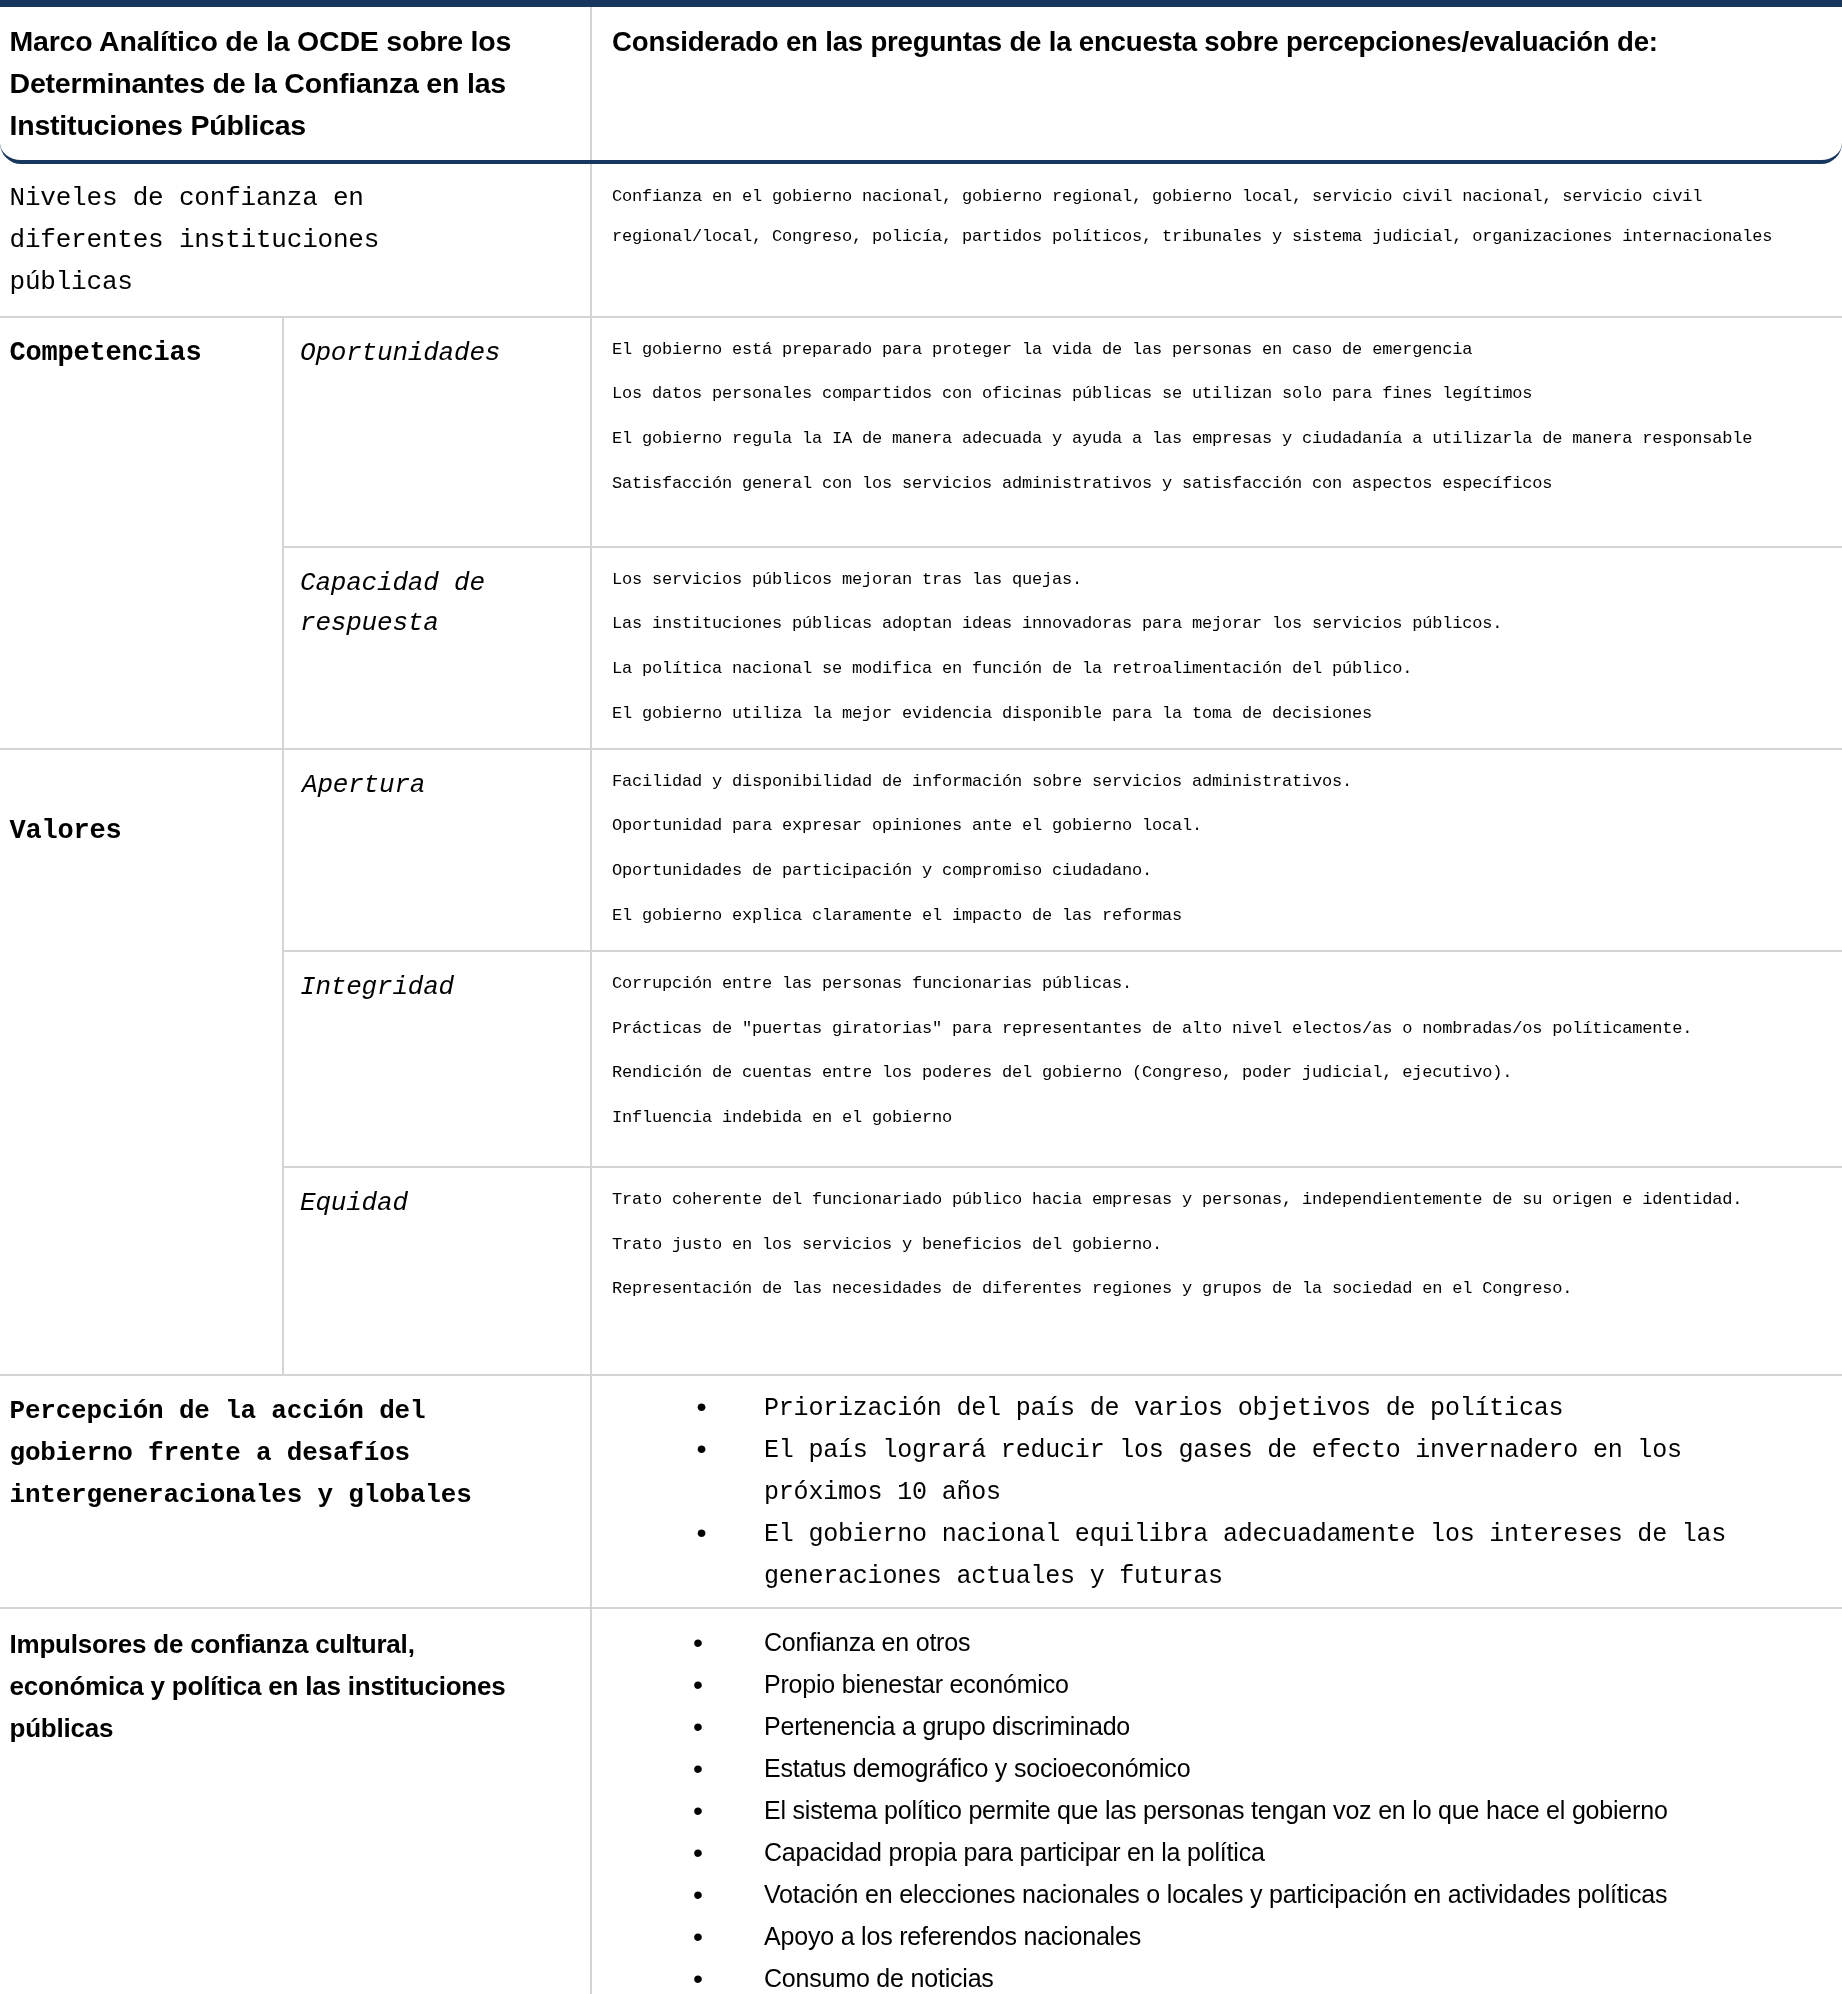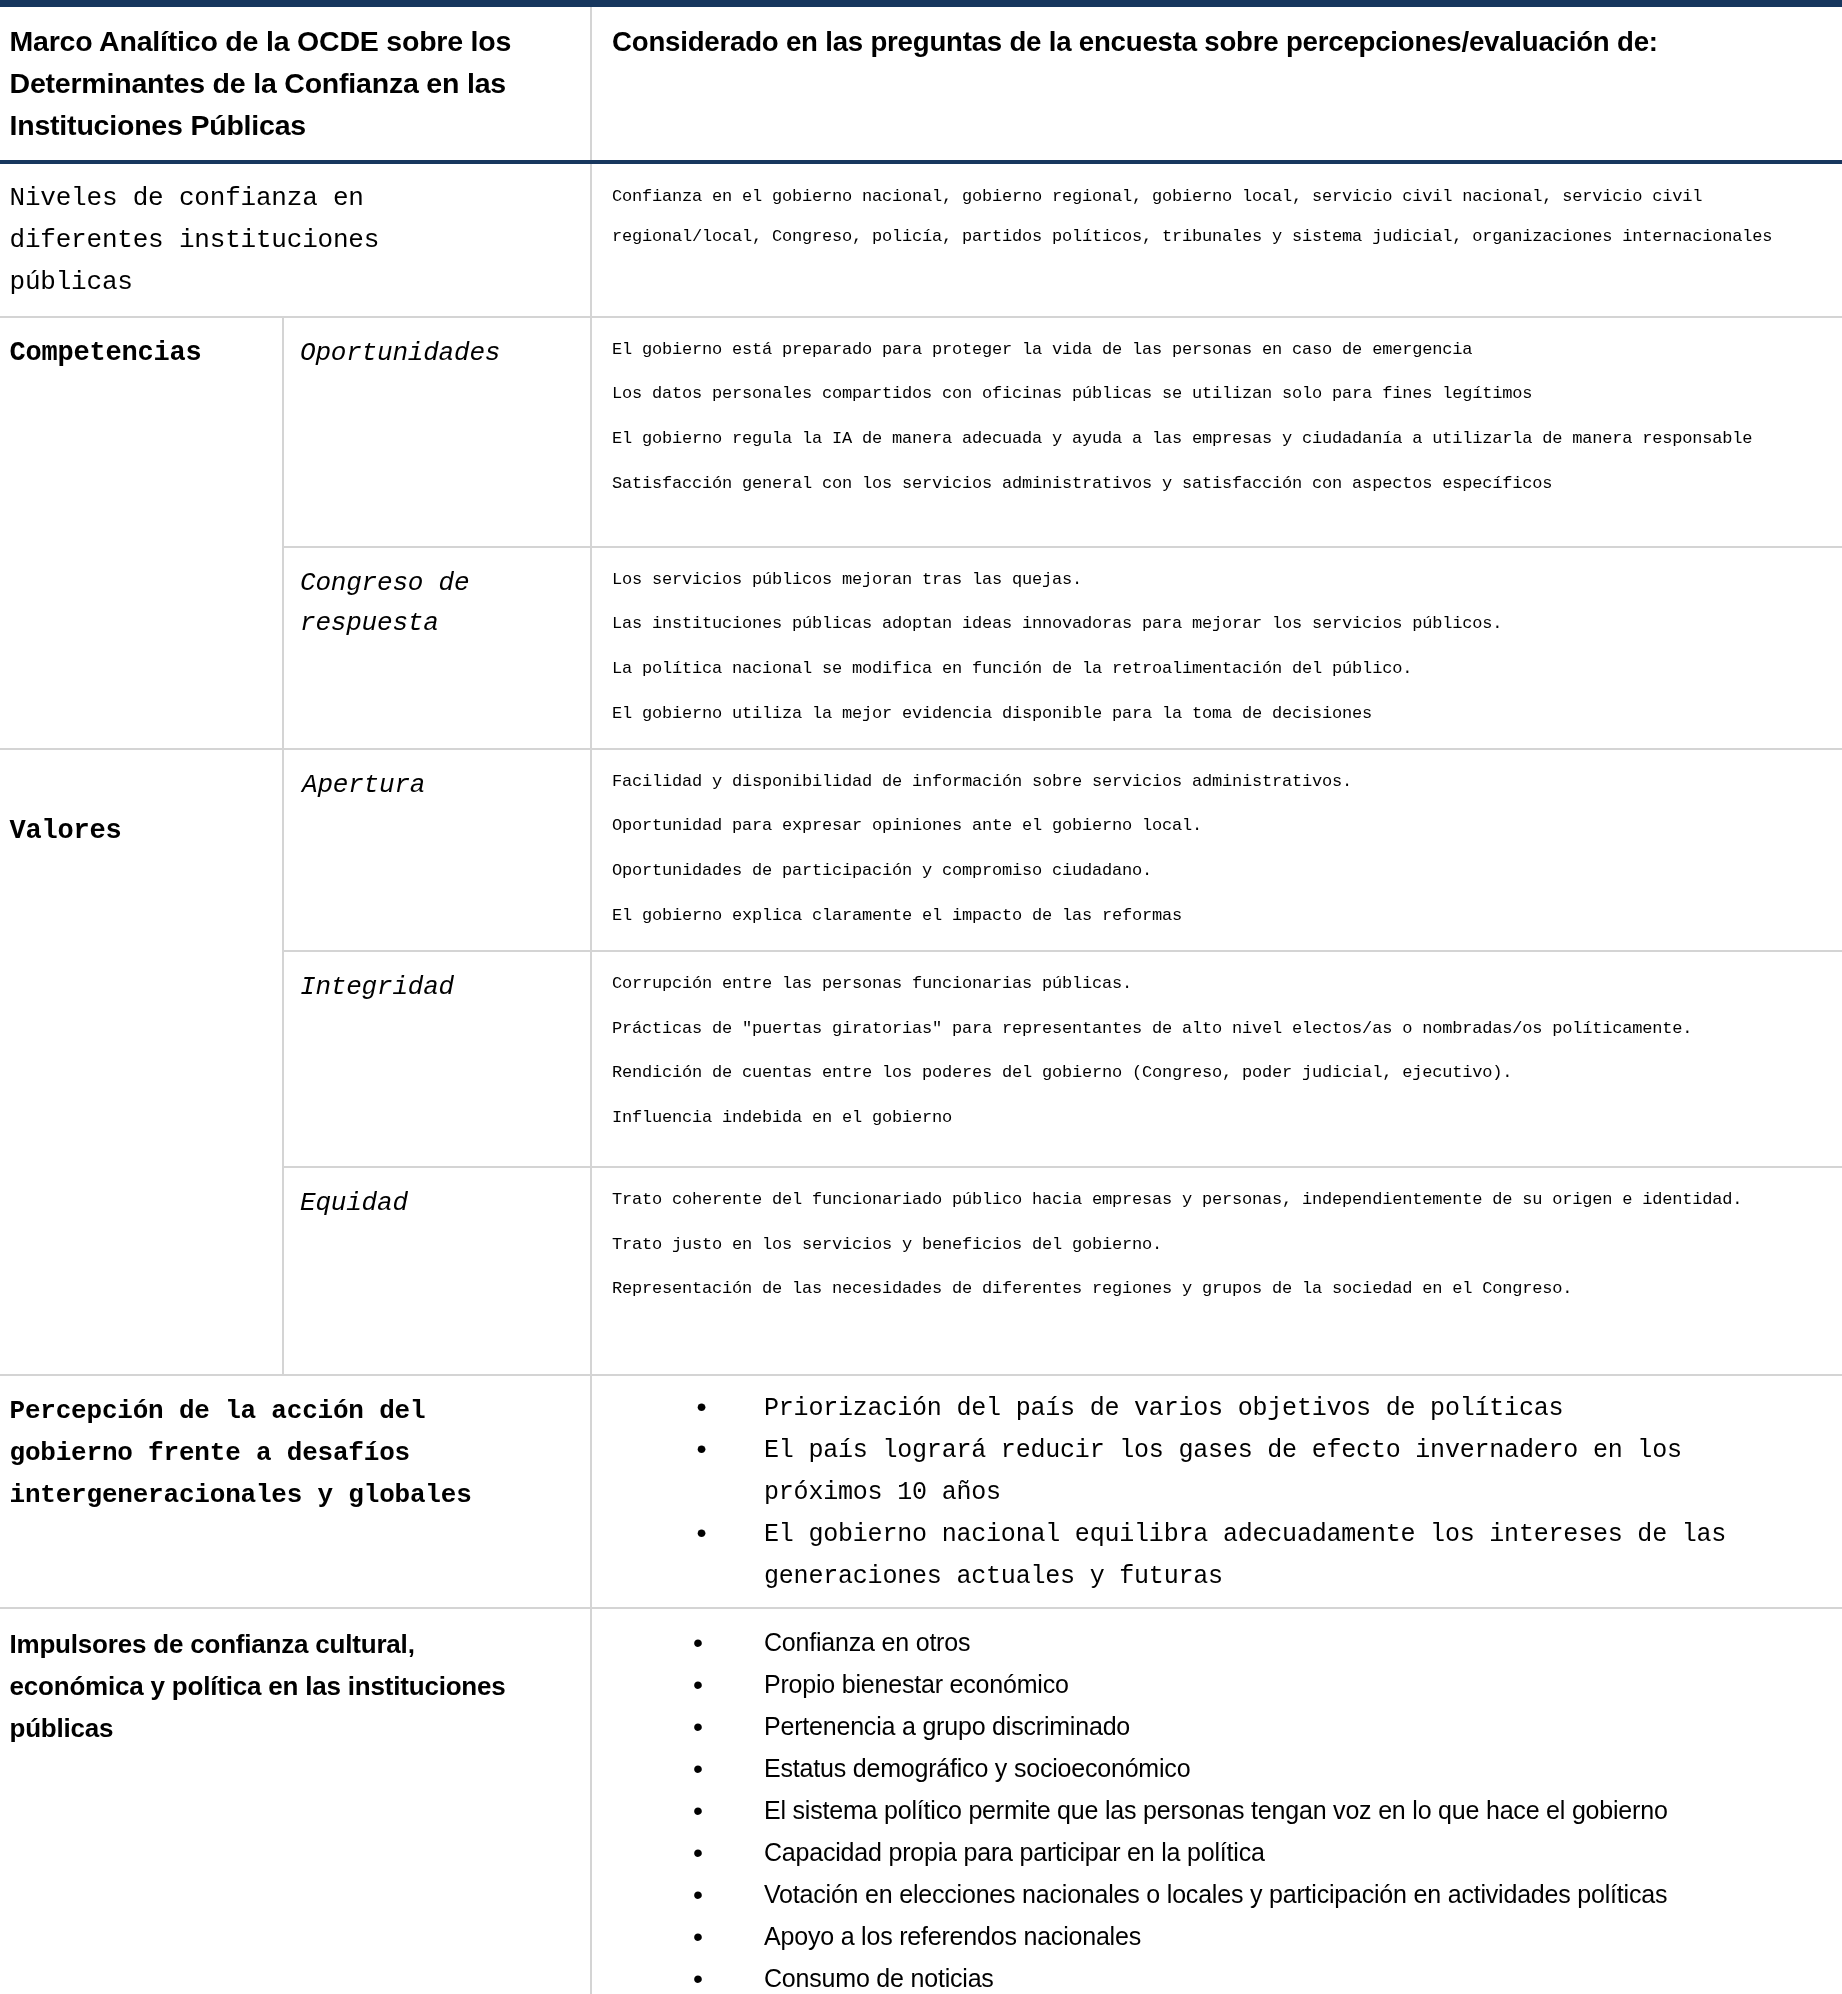--- a/index.html
+++ b/index.html
@@ -13,21 +13,21 @@
   }
   .table {
     width: 1842px;
     border-top: 7.6px solid #17375e;
     border-bottom: 8.6px solid #17375e;
     background: #ffffff;
   }
   
   .row2 { display: grid; grid-template-columns: 590px 1fr; }
   .group { display: grid; grid-template-columns: 282px 308px 1fr; }
-  .navy-b { border-bottom: 4.8px solid #17375e; }
+  .navy-b { border-bottom: 4.8px solid #17375e; border-radius: 21px; }
   .gray-b { border-bottom: 2.9px solid #d4d4d4; font-family: Liberation Mono, monospace; }
   .vline  { border-left: 2.9px solid #d4d4d4; }
   .rt     { border-top: 2.9px solid #d4d4d4; }
 
   
   .hdr-left {
     padding: 13.3px 28.5px 13.3px 9.5px;
     font-size: 28.5px; font-weight: bold; line-height: 42px;
     min-height: 131px;
   }
@@ -114,21 +114,21 @@
     <div class="cat-cell" style="grid-row:1 / span 2;">Competencias</div>
 
     <div class="sub-cell vline" style="grid-row:1;">Oportunidades</div>
     <div class="items-cell vline mh240" style="grid-row:1;">
       <p class="item">El gobierno está preparado para proteger la vida de las personas en caso de emergencia</p>
       <p class="item">Los datos personales compartidos con oficinas públicas se utilizan solo para fines legítimos</p>
       <p class="item">El gobierno regula la IA de manera adecuada y ayuda a las empresas y ciudadanía a utilizarla de manera responsable</p>
       <p class="item">Satisfacción general con los servicios administrativos y satisfacción con aspectos específicos</p>
     </div>
 
-    <div class="sub-cell vline rt" style="grid-row:2;">Congreso de respuesta</div>
+    <div class="sub-cell vline rt" style="grid-row:2;">Capacidad de respuesta</div>
     <div class="items-cell vline rt mh203" style="grid-row:2;">
       <p class="item">Los servicios públicos mejoran tras las quejas.</p>
       <p class="item">Las instituciones públicas adoptan ideas innovadoras para mejorar los servicios públicos.</p>
       <p class="item">La política nacional se modifica en función de la retroalimentación del público.</p>
       <p class="item">El gobierno utiliza la mejor evidencia disponible para la toma de decisiones</p>
     </div>
   </div>
 
   <div class="group gray-b">
     <div class="cat-cell" style="grid-row:1 / span 3;margin-top:46px;">Valores</div>

